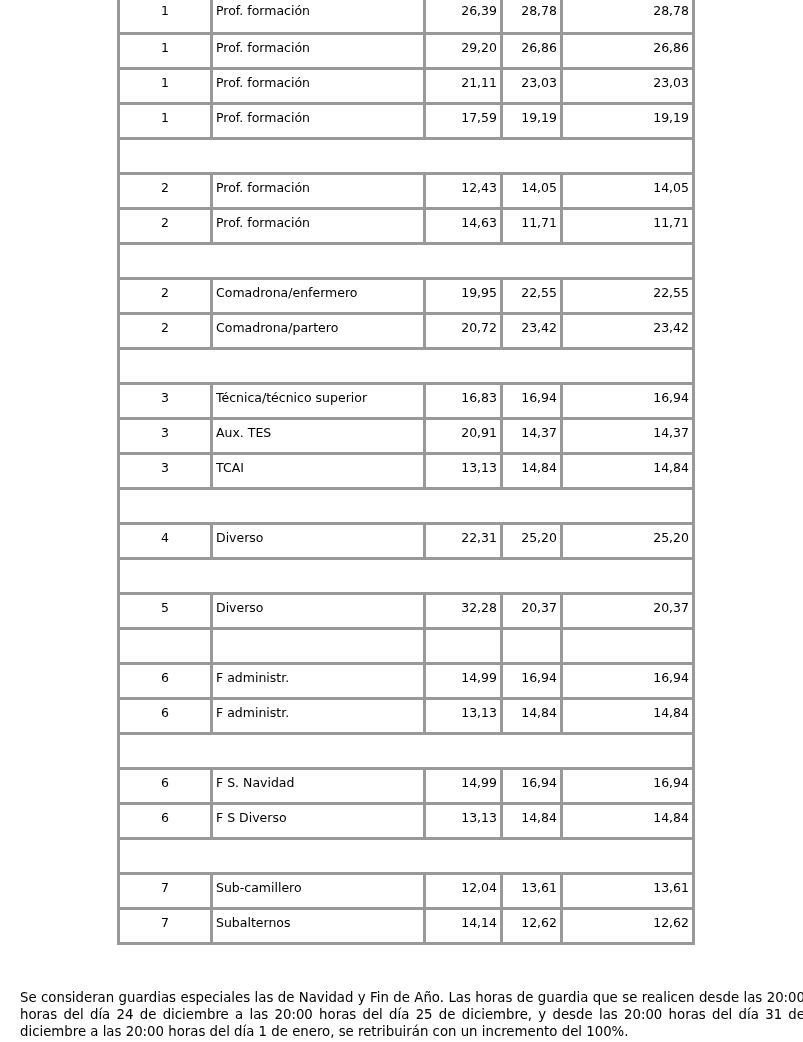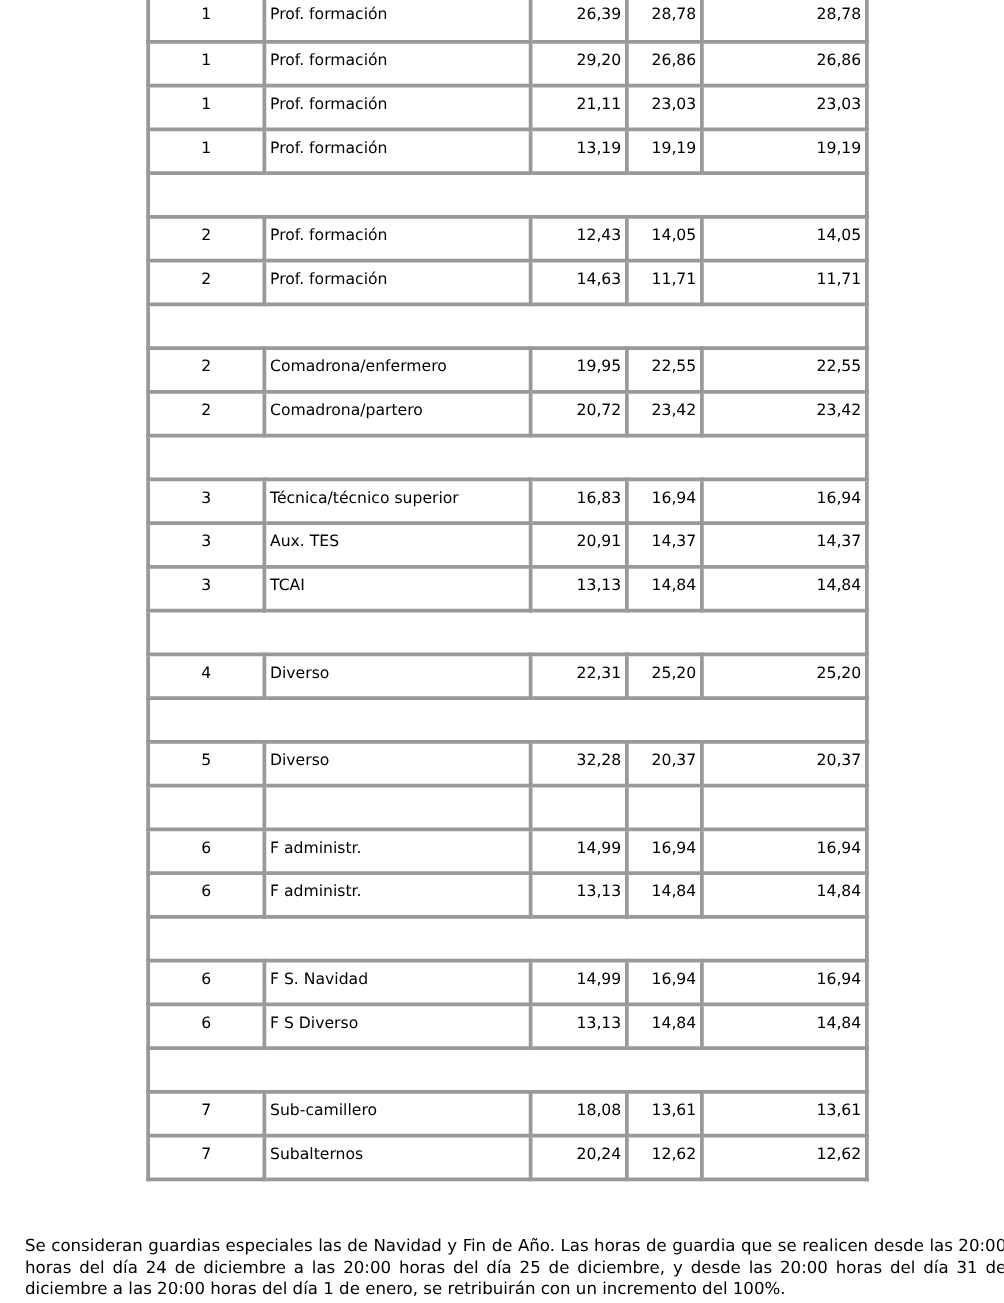--- a/index.html
+++ b/index.html
@@ -90,21 +90,21 @@
         <tr>
           <td class="group">1</td>
           <td class="cat">Prof. formación</td>
           <td class="num">21,11</td>
           <td class="num">23,03</td>
           <td class="num">23,03</td>
         </tr>
         <tr>
           <td class="group">1</td>
           <td class="cat">Prof. formación</td>
-          <td class="num">13,19</td>
+          <td class="num">17,59</td>
           <td class="num">19,19</td>
           <td class="num">19,19</td>
         </tr>
         <tr class="spacer">
           <td colspan="5"></td>
         </tr>
         <tr>
           <td class="group">2</td>
           <td class="cat">Prof. formación</td>
           <td class="num">12,43</td>
@@ -216,28 +216,28 @@
           <td class="num">13,13</td>
           <td class="num">14,84</td>
           <td class="num">14,84</td>
         </tr>
         <tr class="spacer">
           <td colspan="5"></td>
         </tr>
         <tr>
           <td class="group">7</td>
           <td class="cat">Sub-camillero</td>
-          <td class="num">18,08</td>
+          <td class="num">12,04</td>
           <td class="num">13,61</td>
           <td class="num">13,61</td>
         </tr>
         <tr>
           <td class="group">7</td>
           <td class="cat">Subalternos</td>
-          <td class="num">20,24</td>
+          <td class="num">14,14</td>
           <td class="num">12,62</td>
           <td class="num">12,62</td>
         </tr>
       </tbody>
   </table>
 </div>
 
 <p id="note">Se consideran guardias especiales las de Navidad y Fin de Año. Las horas de guardia que se realicen desde las 20:00 horas del día 24 de diciembre a las 20:00 horas del día 25 de diciembre, y desde las 20:00 horas del día 31 de diciembre a las 20:00 horas del día 1 de enero, se retribuirán con un incremento del 100%.</p>
 
 </body></html>

